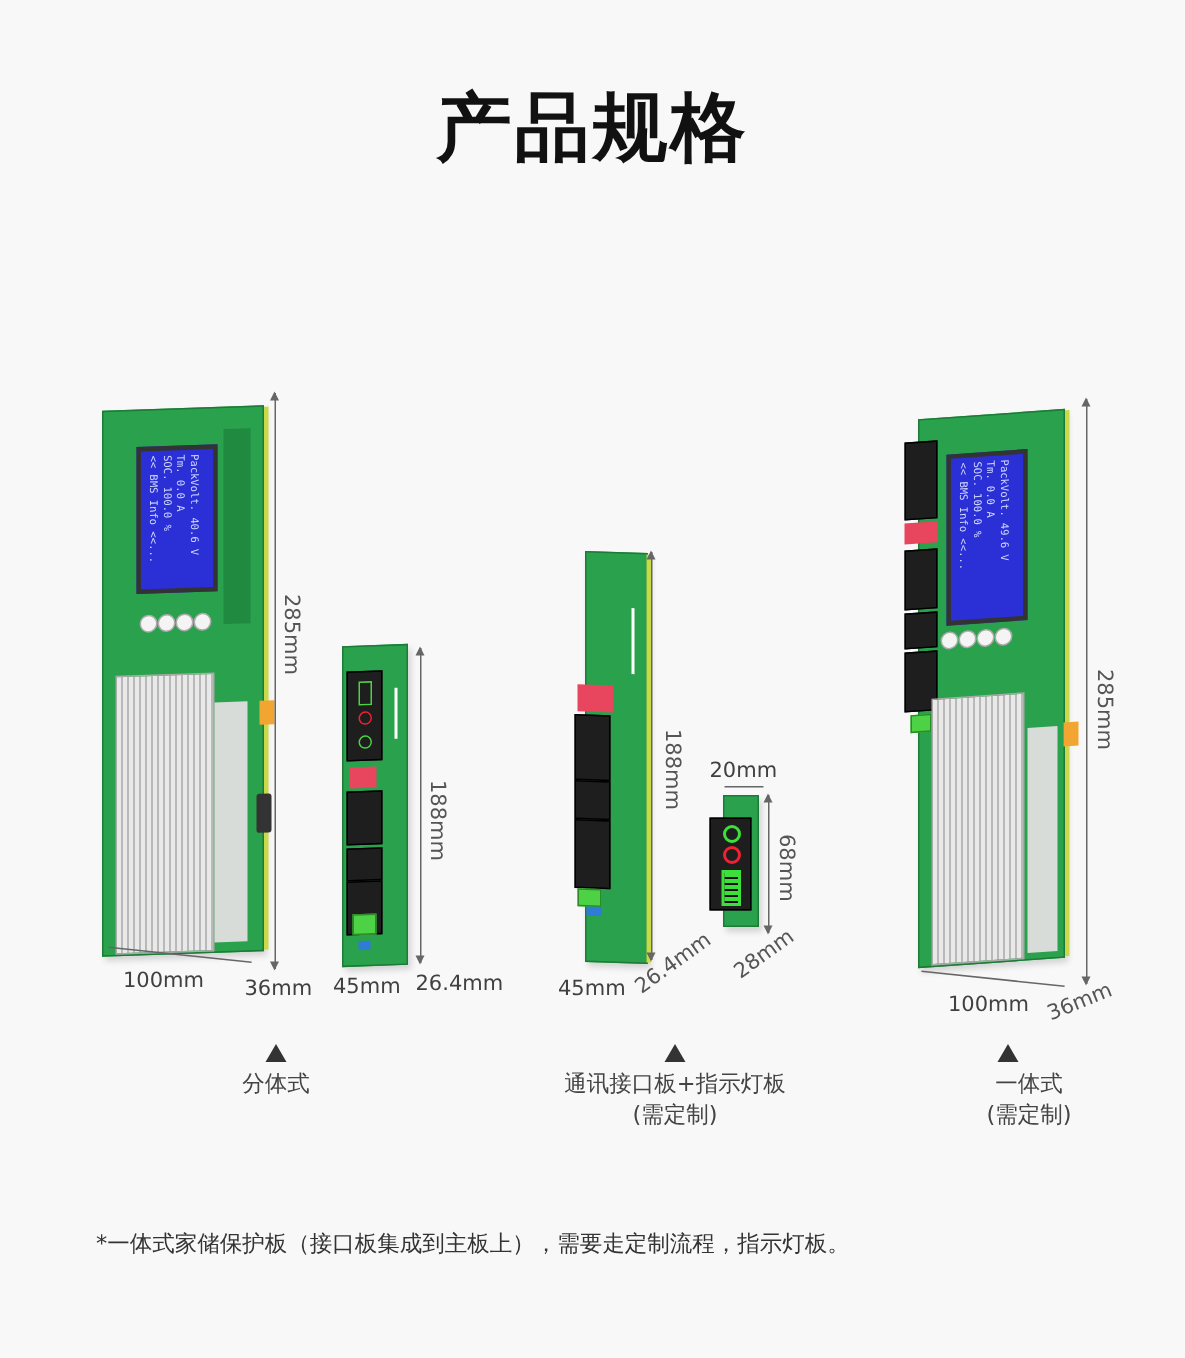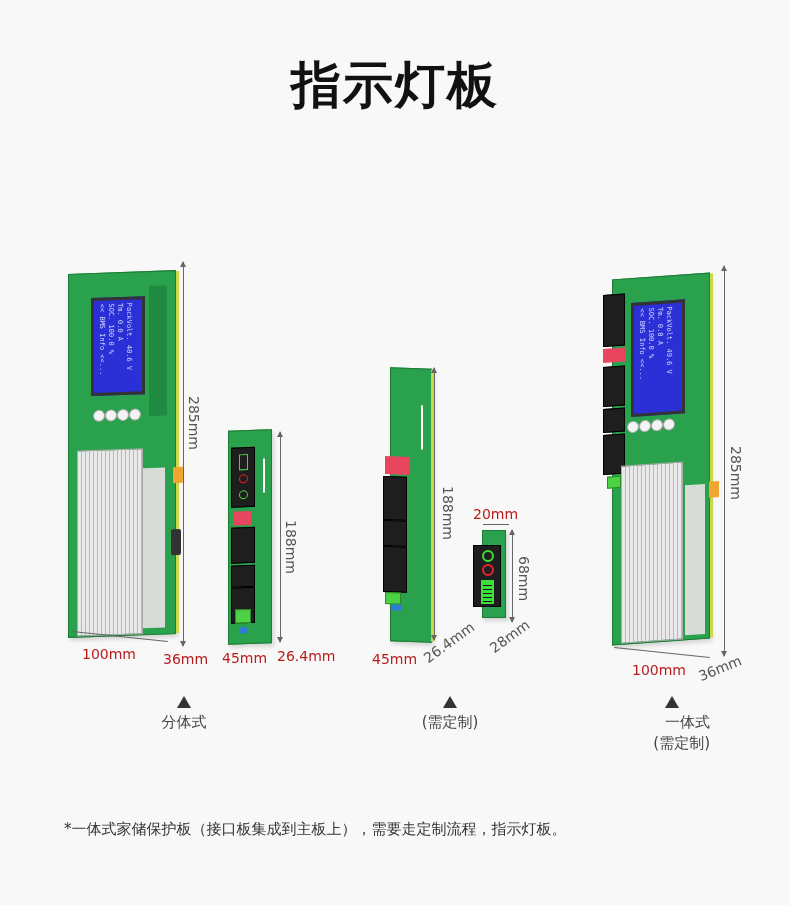--- a/index.html
+++ b/index.html
@@ -1,20 +1,20 @@
 <!DOCTYPE html>
 <html><head>
 <meta charset="utf-8">
 <style>
   html, body { margin:0; padding:0; }
   body { width:790px; height:905px; background:#f8f8f8; position:relative; overflow:hidden;
          font-family:"DejaVu Sans", "Liberation Sans", sans-serif; color:#222; }
   .abs { position:absolute; }
   .title { left:0; width:790px; top:52px; text-align:center; font-size:50px; font-weight:bold; color:#111; letter-spacing:2px; }
-  .dim { font-size:14px; color:#b91c1c; white-space:nowrap; }
+  .dim { font-size:14px; color:#404040; white-space:nowrap; }
   .vtext { writing-mode:vertical-rl; font-size:14px; color:#555; }
   .rot { font-size:14px; color:#555; white-space:nowrap; transform-origin:left bottom; }
   .line-v { width:1px; background:#666; }
   .arrow-up::before { content:""; position:absolute; left:-3px; top:-1px; border-left:3.5px solid transparent; border-right:3.5px solid transparent; border-bottom:6px solid #666; }
   .arrow-dn::after { content:""; position:absolute; left:-3px; bottom:-1px; border-left:3.5px solid transparent; border-right:3.5px solid transparent; border-top:6px solid #666; }
   .tri { width:0; height:0; border-left:7px solid transparent; border-right:7px solid transparent; border-bottom:12px solid #333; }
   .cap { font-size:15px; color:#444; text-align:center; line-height:21px; }
   .note { left:64px; top:820px; font-size:15px; color:#333; }
   .pcb { background:#2aa14c; border:1px solid #1d7a37; box-shadow: 2px 3px 4px rgba(0,0,0,0.15); }
   .pcb-edge { background:#c9d94a; }
@@ -23,21 +23,21 @@
   .port { background:#1e1e1e; border:1px solid #000; }
   .dip { background:#e8455f; }
   .term { background:#4cd244; border:1px solid #2d8a28; }
   .btn-w { background:#f4f4f4; border-radius:50%; border:1px solid #aaa; }
   .orange { background:#f2a531; }
   .blue-sw { background:#2f7bd8; }
 </style>
 </head>
 <body>
 
-<div class="abs title">指示灯板</div>
+<div class="abs title">产品规格</div>
 
 <div>
 
   <div class="abs pcb" style="left:68px;top:272px;width:106px;height:362px;transform:skewY(-2deg);">
     <div class="abs pcb-edge" style="right:-4px;top:0;width:3px;height:100%;"></div>
     <div class="abs lcd" style="left:22px;top:24px;width:48px;height:92px;">
       <div style="writing-mode:vertical-rl;height:100%;padding:3px;line-height:9px;">
         <div>PackVolt.   40.6  V</div>
         <div>Tm.         0.0   A</div>
         <div>SOC.       100.0  %</div>
@@ -109,20 +109,21 @@
     </div>
   </div>
   <div class="abs" style="left:483px;top:524px;width:26px;height:1px;background:#666;"></div>
   <div class="abs dim" style="left:473px;top:506px;">20mm</div>
   <div class="abs line-v arrow-up arrow-dn" style="left:512px;top:530px;height:92px;"></div>
   <div class="abs vtext" style="left:516px;top:556px;">68mm</div>
   <div class="abs rot" style="left:496px;top:640px;transform:rotate(-36deg);">28mm</div>
 
   <div class="abs tri" style="left:443px;top:696px;"></div>
   <div class="abs cap" style="left:350px;top:712px;width:200px;">
+    <div>通讯接口板+指示灯板</div>
     <div>(需定制)</div>
   </div>
 </div>
 
 <div>
   <div class="abs pcb" style="left:612px;top:276px;width:96px;height:364px;transform:skewY(-4deg);">
     <div class="abs pcb-edge" style="right:-4px;top:0;width:3px;height:100%;"></div>
     <div class="abs port" style="left:-10px;top:14px;width:20px;height:50px;"></div>
     <div class="abs dip" style="left:-10px;top:68px;width:22px;height:14px;"></div>
     <div class="abs port" style="left:-10px;top:86px;width:20px;height:38px;"></div>
@@ -145,19 +146,19 @@
     <div class="abs" style="left:72px;top:210px;width:20px;height:150px;background:#d8dcd8;"></div>
     <div class="abs orange" style="left:96px;top:208px;width:10px;height:16px;"></div>
   </div>
   <div class="abs line-v arrow-up arrow-dn" style="left:724px;top:266px;height:390px;"></div>
   <div class="abs vtext" style="left:728px;top:446px;">285mm</div>
   <div class="abs" style="left:614px;top:652px;width:96px;height:1px;background:#666;transform:rotate(6deg);"></div>
   <div class="abs dim" style="left:632px;top:662px;">100mm</div>
   <div class="abs rot" style="left:702px;top:668px;transform:rotate(-22deg);">36mm</div>
 
   <div class="abs tri" style="left:665px;top:696px;"></div>
-  <div class="abs cap" style="left:610px;top:712px;width:100px;text-align:right;">
+  <div class="abs cap" style="left:636px;top:712px;width:100px;">
     <div>一体式</div>
     <div>(需定制)</div>
   </div>
 </div>
 
 <div class="abs note">*一体式家储保护板（接口板集成到主板上），需要走定制流程，指示灯板。</div>
 
 </body></html>

